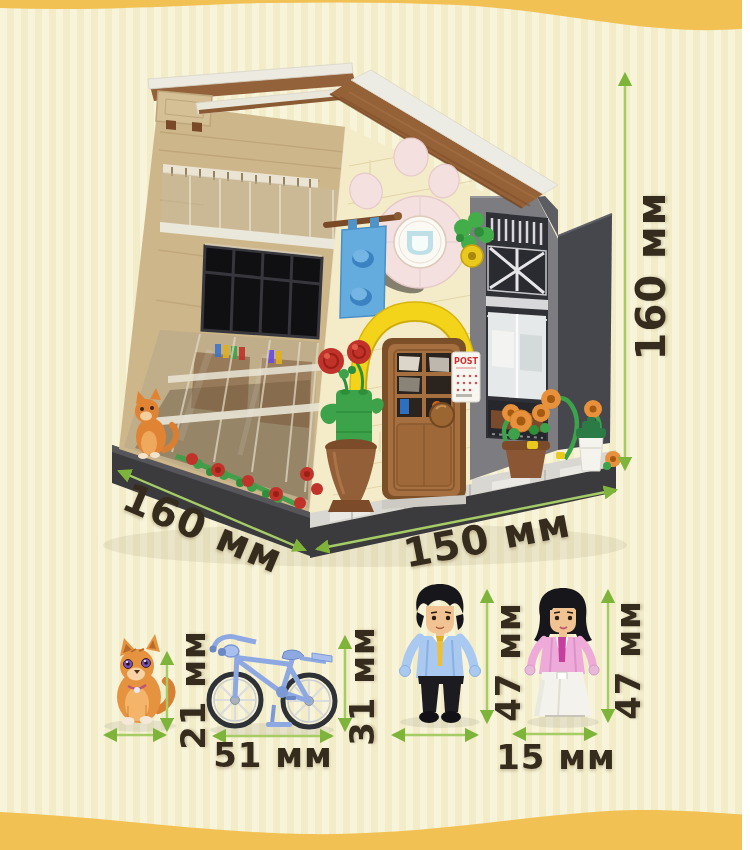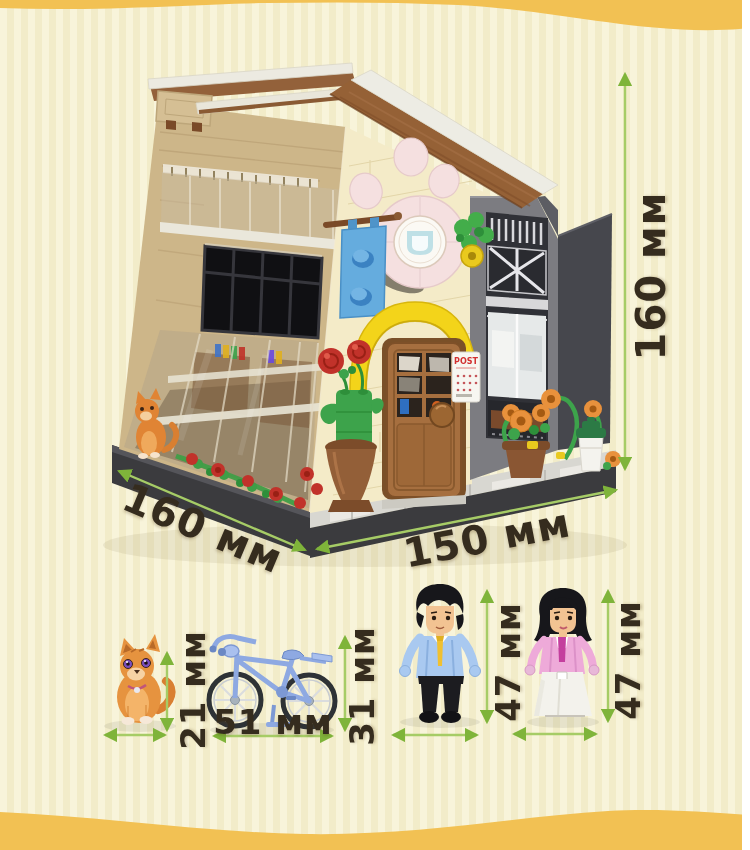--- a/index.html
+++ b/index.html
@@ -432,17 +432,18 @@
     <path d="M514,734 L596,734" marker-start="url(#ah)" marker-end="url(#ah)"></path>
     <path d="M608,591 L608,721" marker-start="url(#ah)" marker-end="url(#ah)"></path>
   </g>
 </svg>
 
 <div class="dim-label lg" style="left:651px;top:276px;--rot:-90deg">160 мм</div>
 <div class="dim-label lg" style="left:203px;top:528px;--rot:23deg">160 мм</div>
 <div class="dim-label lg" style="left:487px;top:538px;--rot:-11deg">150 мм</div>
 
 <div class="dim-label" style="left:193px;top:690px;--rot:-90deg">21 мм</div>
-<div class="dim-label" style="left:273px;top:722px">51 мм</div>
+<div class="dim-label" style="left:273px;top:755px">51 мм</div>
 <div class="dim-label" style="left:362px;top:686px;--rot:-90deg">31 мм</div>
 <div class="dim-label" style="left:508px;top:662px;--rot:-90deg">47 мм</div>
+<div class="dim-label" style="left:556px;top:757px">15 мм</div>
 <div class="dim-label" style="left:628px;top:660px;--rot:-90deg">47 мм</div>
 </div>
 
 </body></html>

